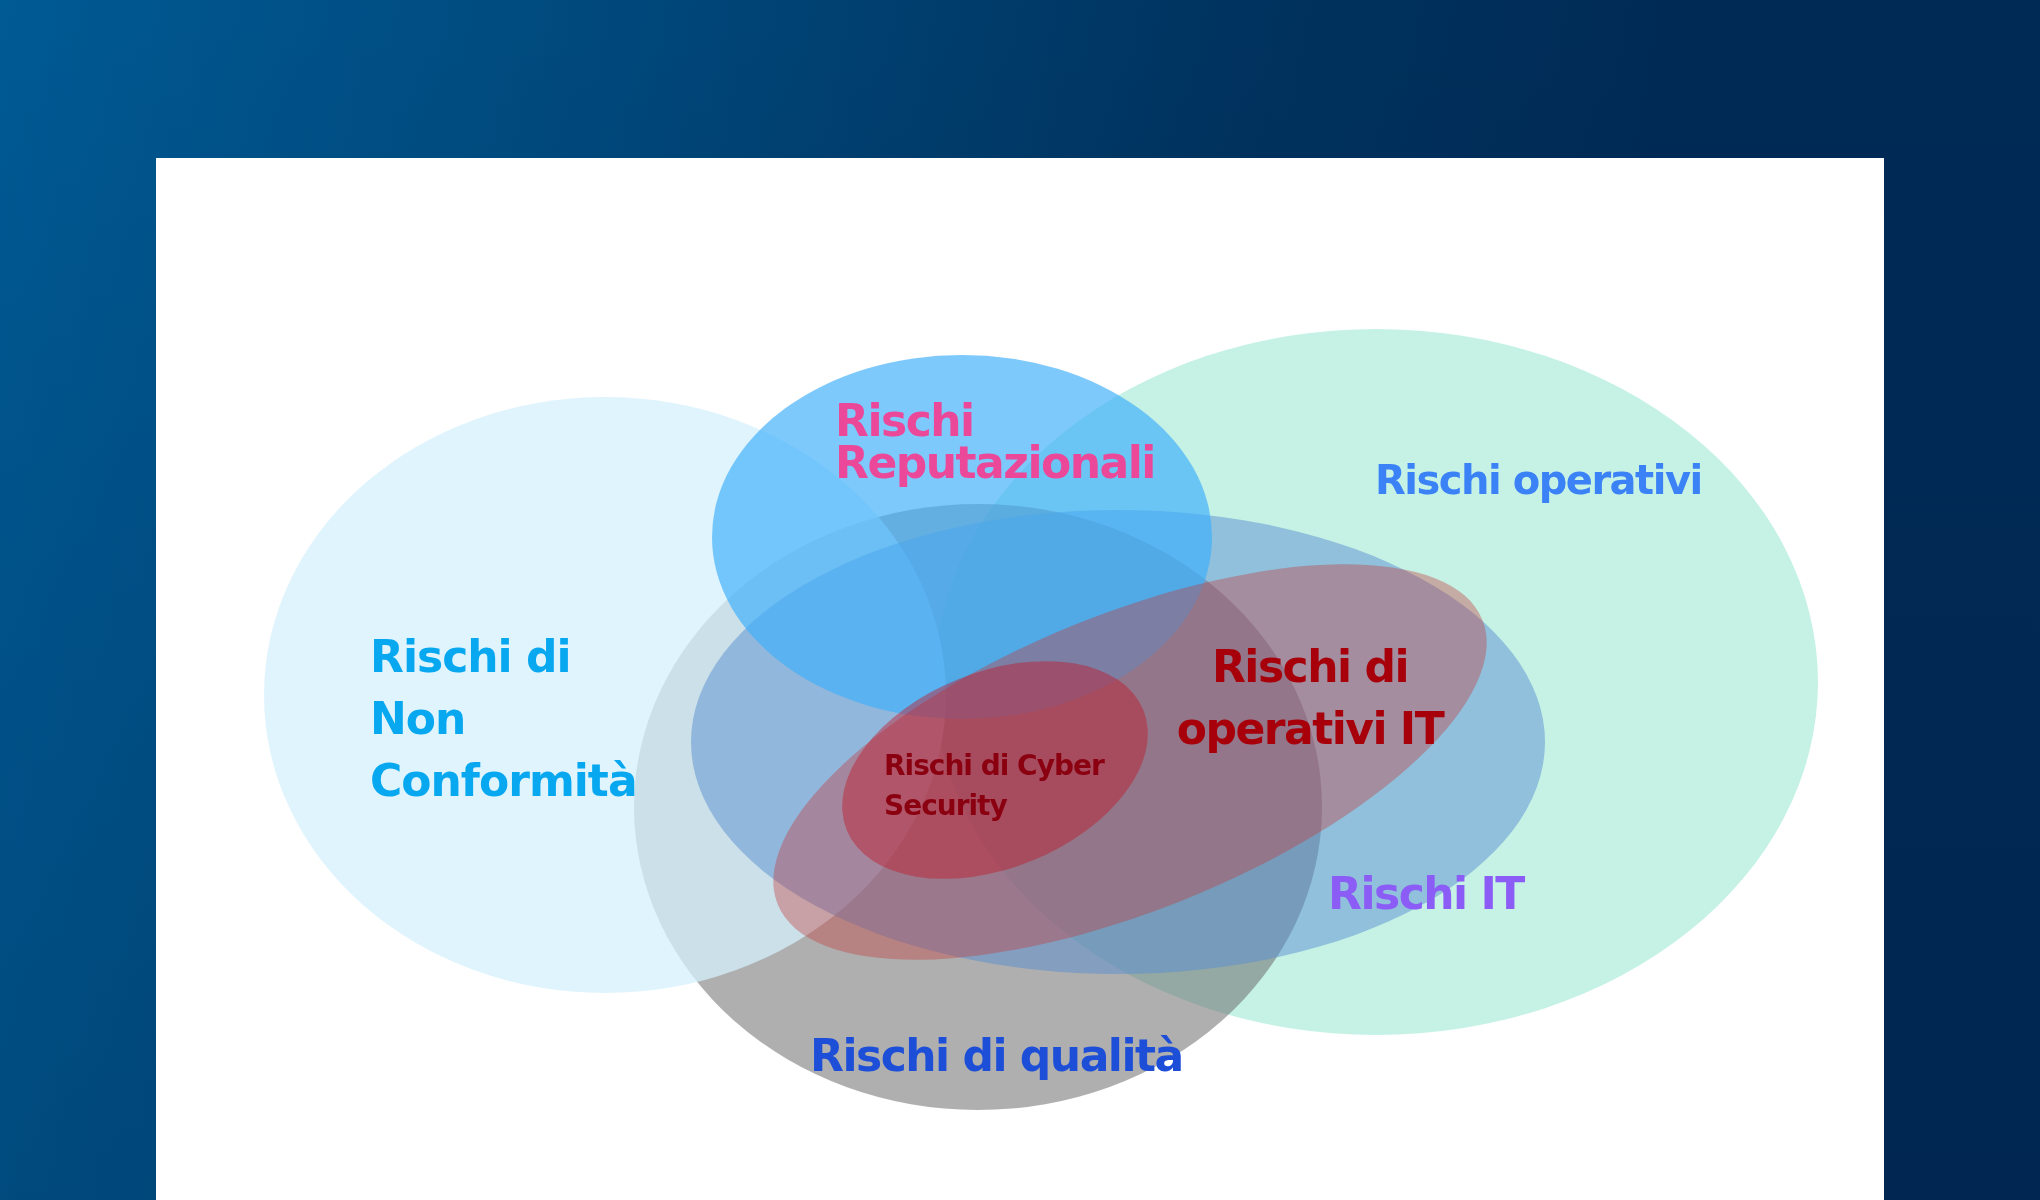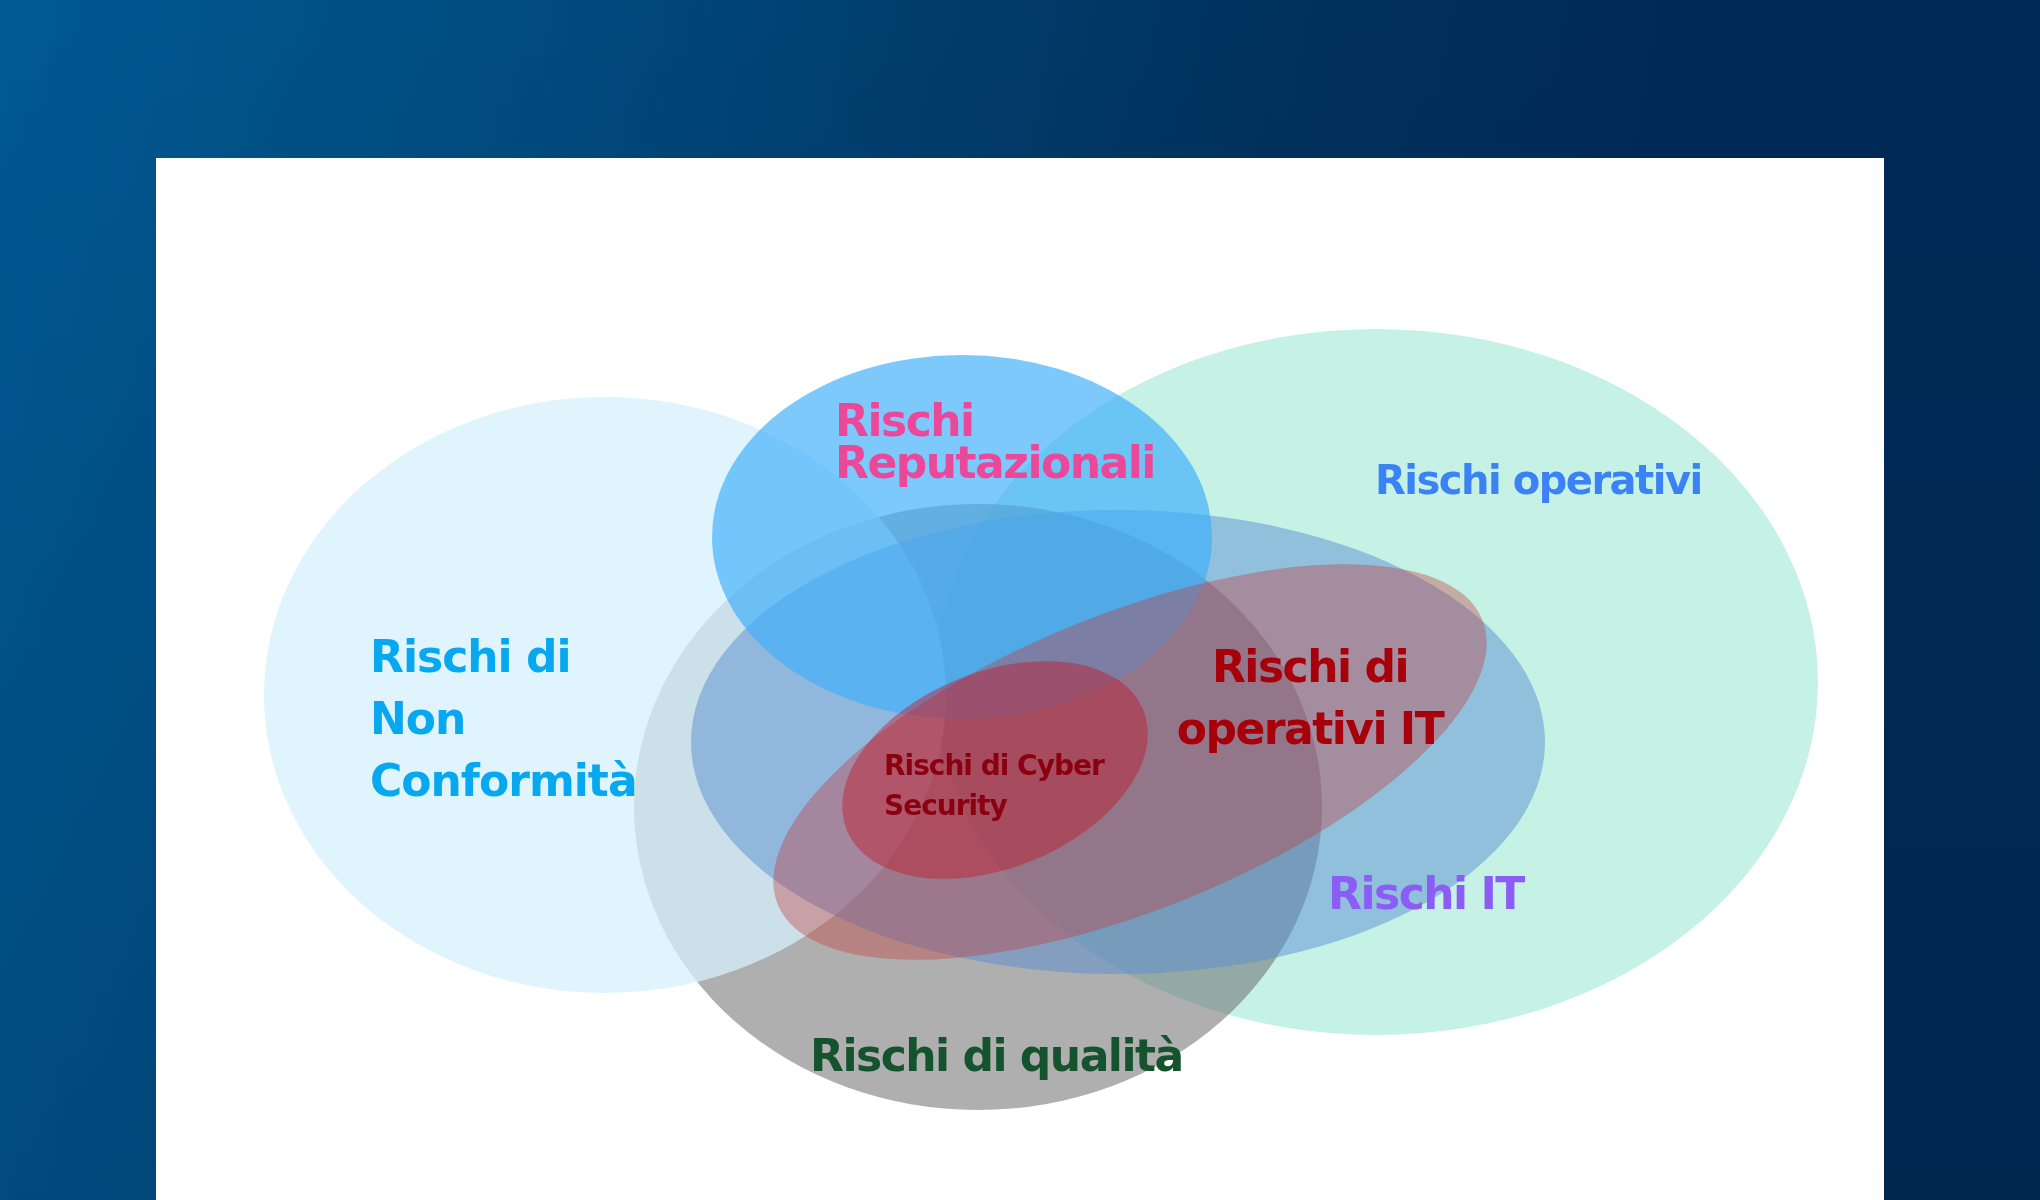--- a/index.html
+++ b/index.html
@@ -85,21 +85,21 @@
     .lbl-it {
       left: 1328px; top: 849px;
       font-size: 44px;
       color: #8b5cf6;
       letter-spacing: -1.5px;
       margin-top: 23px;
     }
     .lbl-qual {
       left: 810px; top: 1034px;
       font-size: 44px;
-      color: #14532d;
+      color: #1d4ed8;
       letter-spacing: -1.5px;
     }
     .line { display: block; }
   </style>
 </head>
 <body>
 
 <div class="frame-shade"></div>
 
 <div class="panel"></div>

